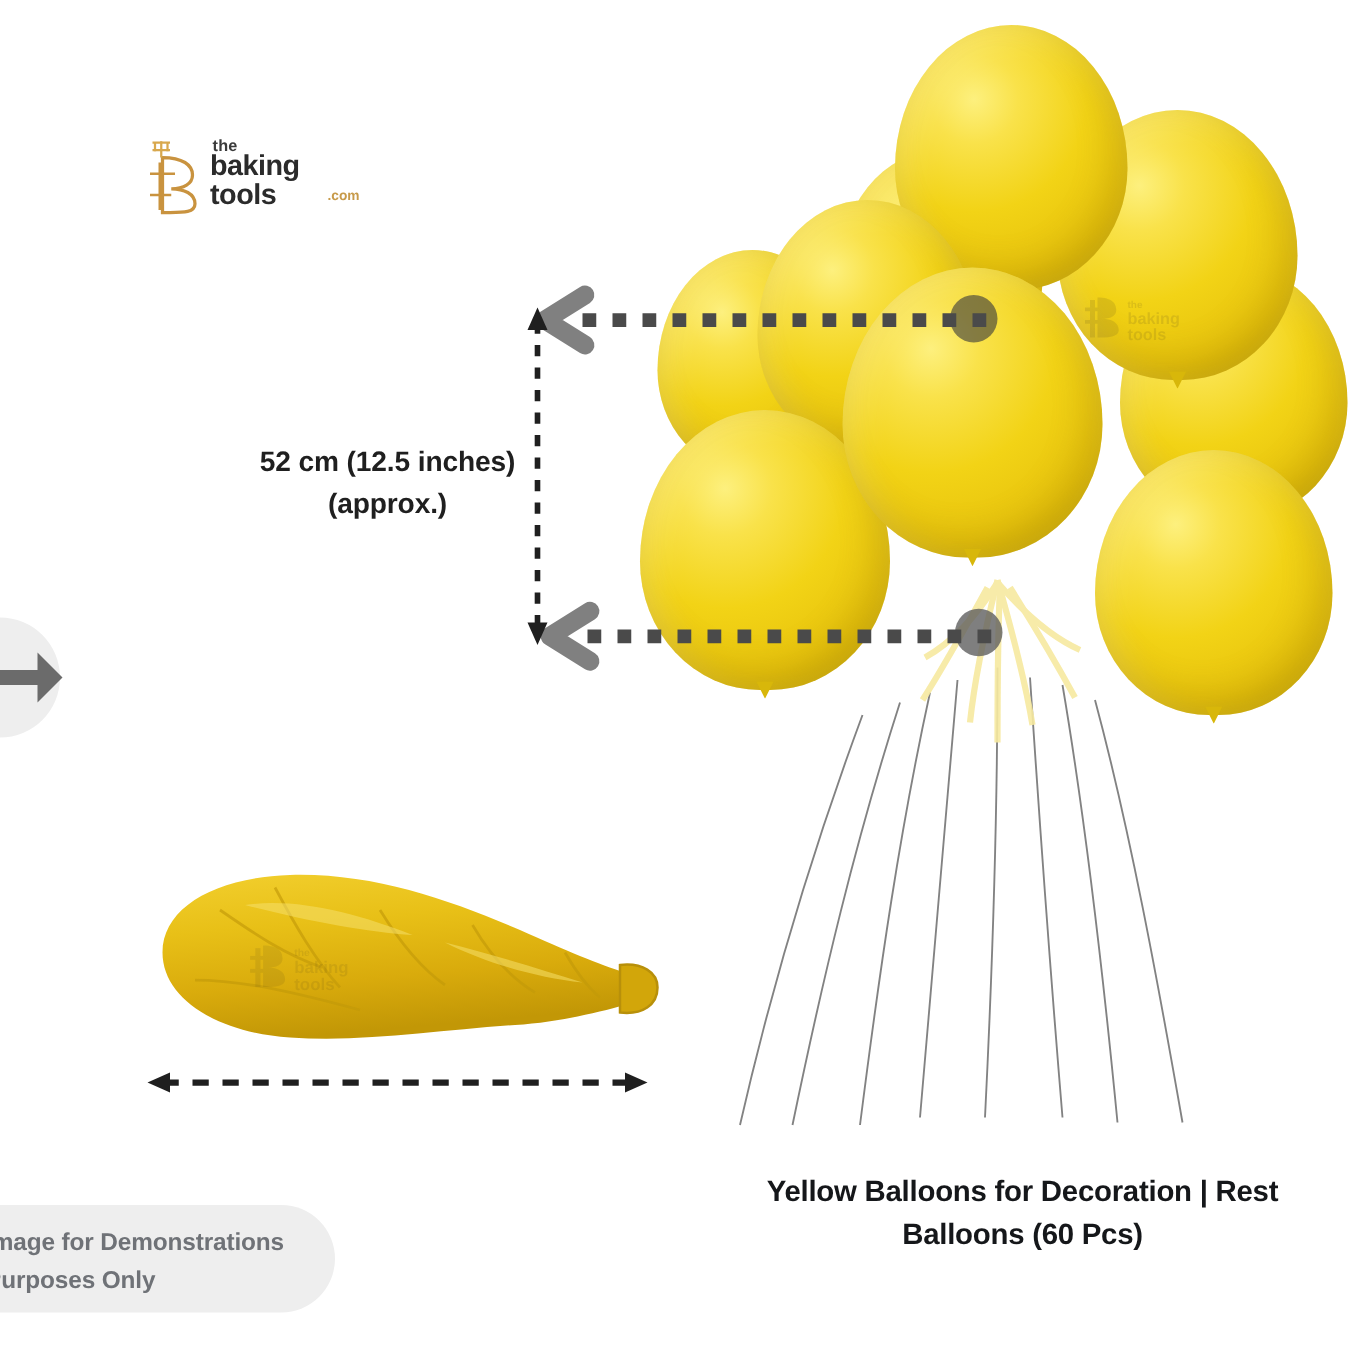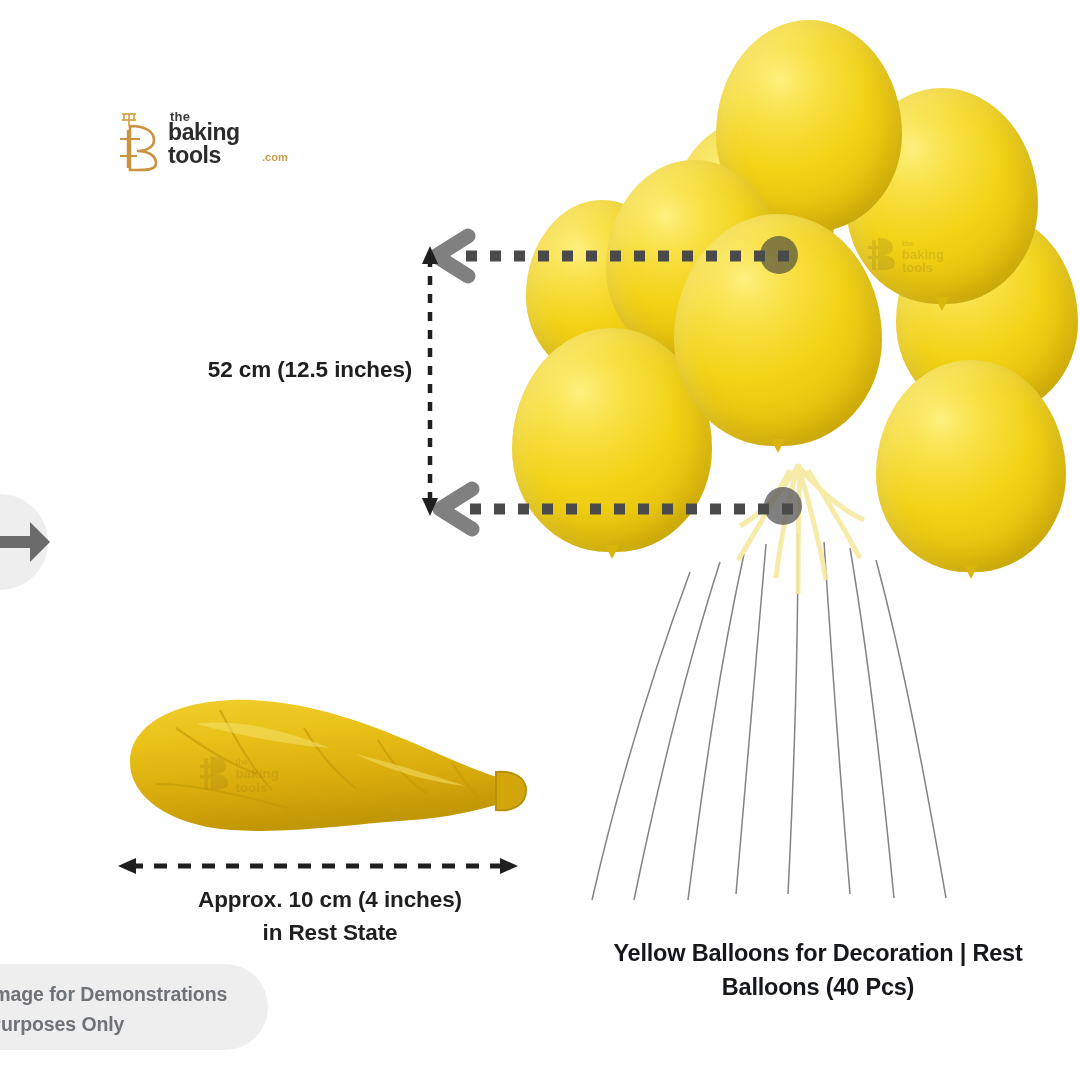--- a/index.html
+++ b/index.html
@@ -398,31 +398,28 @@
       <path d="M430 246 L422 264 L438 264 Z" fill="#1f1f1f"></path>
       <path d="M430 516 L422 498 L438 498 Z" fill="#1f1f1f"></path>
 
       <line x1="130" y1="866" x2="504" y2="866" stroke="#1f1f1f" stroke-width="5" stroke-dasharray="13 11"></line>
       <path d="M118 866 L136 858 L136 874 Z" fill="#1f1f1f"></path>
       <path d="M518 866 L500 858 L500 874 Z" fill="#1f1f1f"></path>
     </svg>
 
     <div class="dim-label-height">
       <div>52 cm (12.5 inches)</div>
+      <div>(approx.)</div>
     </div>
 
-    <div class="dim-label-width">
-      <div>Approx. 10 cm (4 inches)</div>
-      <div>in Rest State</div>
-    </div>
   </div>
 
   <div class="product-title">
     <div>Yellow Balloons for Decoration | Rest</div>
-    <div>Balloons (40 Pcs)</div>
+    <div>Balloons (60 Pcs)</div>
   </div>
 
   <div class="disclaimer"></div>
   <div class="disclaimer-text">
     <div>Image for Demonstrations</div>
     <div>Purposes Only</div>
   </div>
 
 </div>
 

